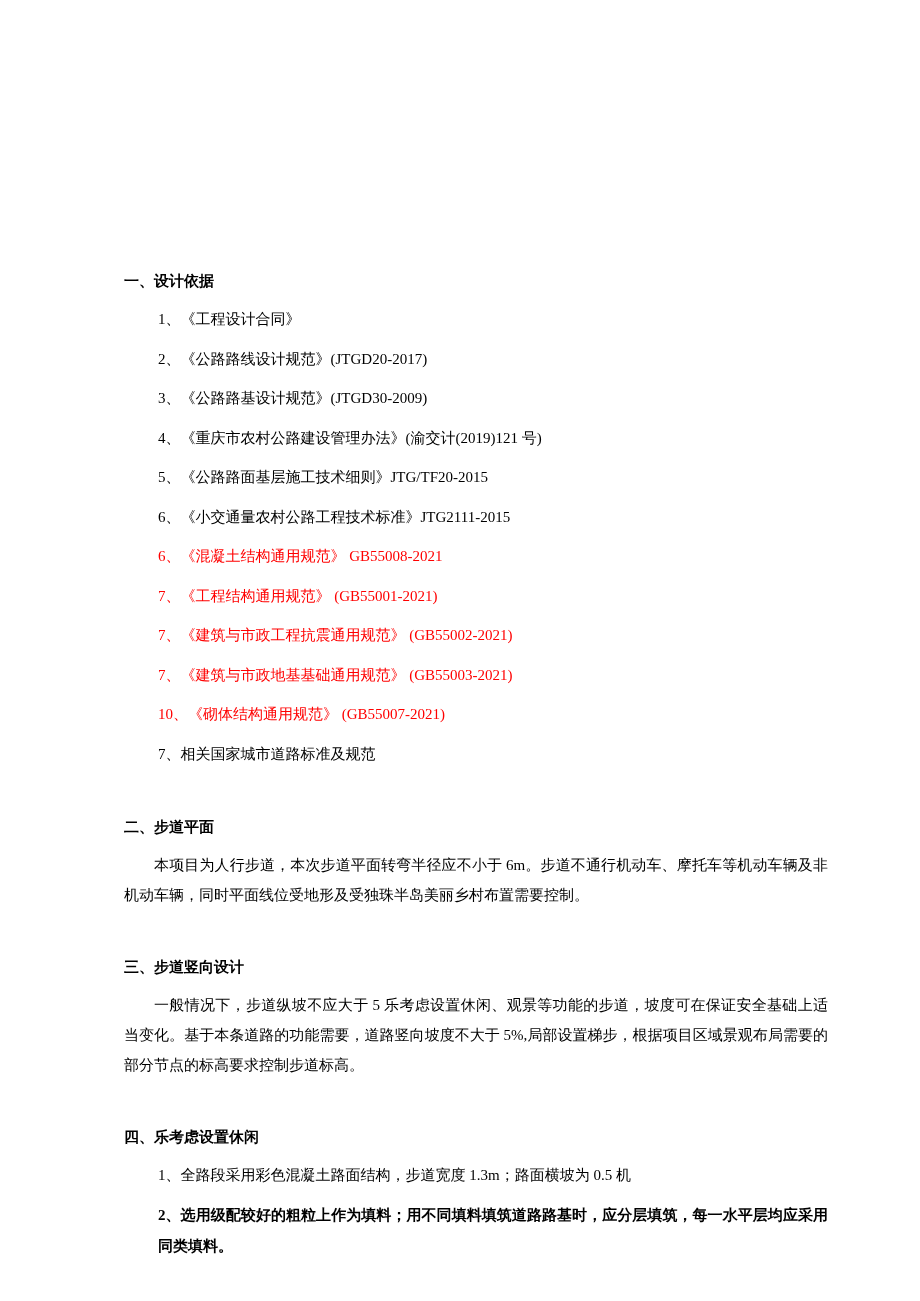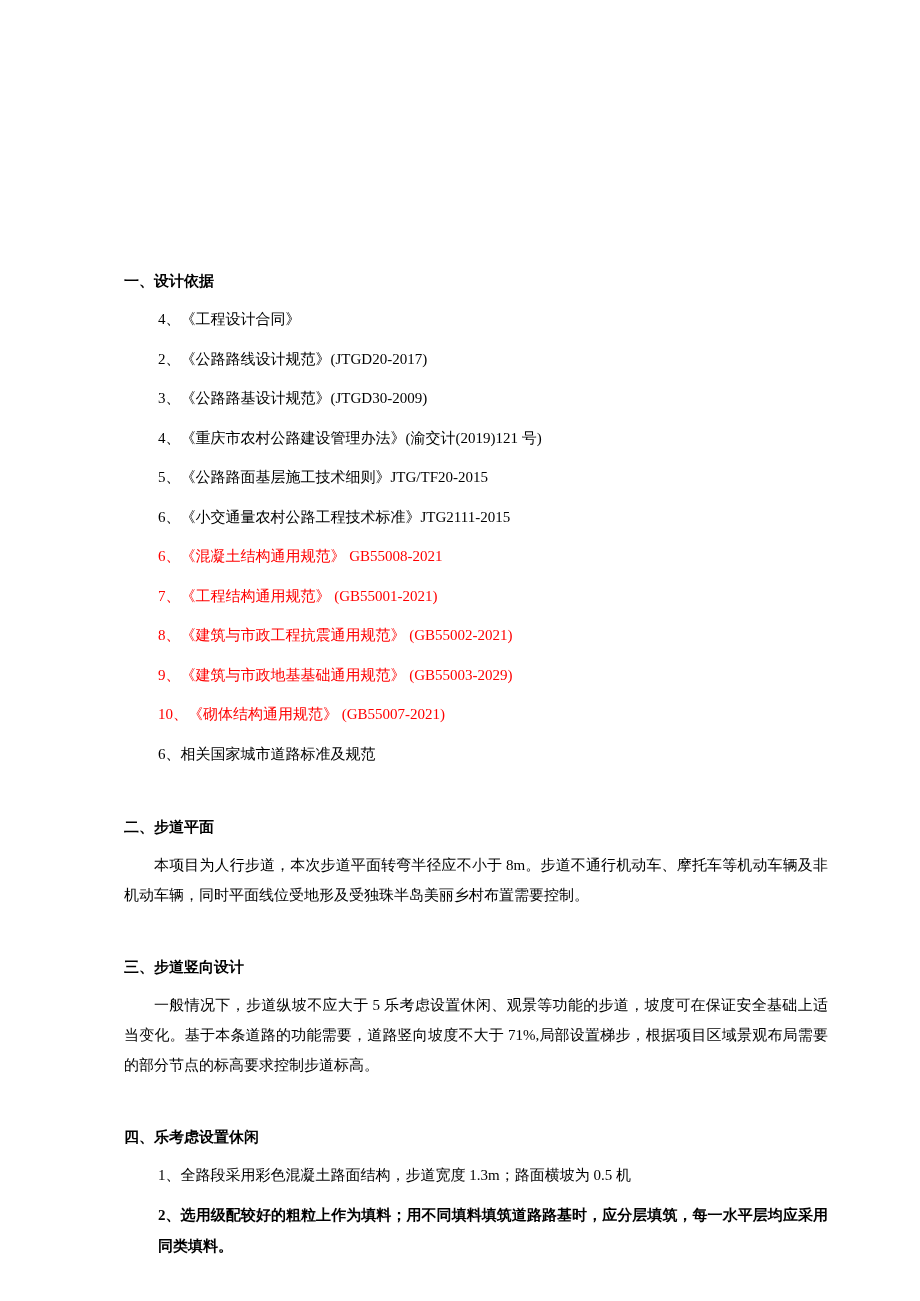--- a/index.html
+++ b/index.html
@@ -40,37 +40,37 @@
       line-height: 2.0;
     }
     .section-gap {
       height: 14px;
     }
   </style>
 </head>
 <body>
 
 <div class="section-heading first">一、设计依据</div>
-<div class="list-item">4、《工程设计合同》</div>
+<div class="list-item">1、《工程设计合同》</div>
 <div class="list-item">2、《公路路线设计规范》(JTGD20-2017)</div>
 <div class="list-item">3、《公路路基设计规范》(JTGD30-2009)</div>
 <div class="list-item">4、《重庆市农村公路建设管理办法》(渝交计(2019)121 号)</div>
 <div class="list-item">5、《公路路面基层施工技术细则》JTG/TF20-2015</div>
 <div class="list-item">6、《小交通量农村公路工程技术标准》JTG2111-2015</div>
 <div class="list-item red">6、《混凝土结构通用规范》    GB55008-2021</div>
 <div class="list-item red">7、《工程结构通用规范》        (GB55001-2021)</div>
-<div class="list-item red">8、《建筑与市政工程抗震通用规范》    (GB55002-2021)</div>
-<div class="list-item red">9、《建筑与市政地基基础通用规范》    (GB55003-2029)</div>
+<div class="list-item red">7、《建筑与市政工程抗震通用规范》    (GB55002-2021)</div>
+<div class="list-item red">7、《建筑与市政地基基础通用规范》    (GB55003-2021)</div>
 <div class="list-item red">10、《砌体结构通用规范》          (GB55007-2021)</div>
-<div class="list-item">6、相关国家城市道路标准及规范</div>
+<div class="list-item">7、相关国家城市道路标准及规范</div>
 
 <div class="section-gap"></div>
 <div class="section-heading">二、步道平面</div>
-<div class="paragraph">本项目为人行步道，本次步道平面转弯半径应不小于 8m。步道不通行机动车、摩托车等机动车辆及非机动车辆，同时平面线位受地形及受独珠半岛美丽乡村布置需要控制。</div>
+<div class="paragraph">本项目为人行步道，本次步道平面转弯半径应不小于 6m。步道不通行机动车、摩托车等机动车辆及非机动车辆，同时平面线位受地形及受独珠半岛美丽乡村布置需要控制。</div>
 
 <div class="section-gap"></div>
 <div class="section-heading">三、步道竖向设计</div>
-<div class="paragraph">一般情况下，步道纵坡不应大于 5 乐考虑设置休闲、观景等功能的步道，坡度可在保证安全基础上适当变化。基于本条道路的功能需要，道路竖向坡度不大于 71%,局部设置梯步，根据项目区域景观布局需要的部分节点的标高要求控制步道标高。</div>
+<div class="paragraph">一般情况下，步道纵坡不应大于 5 乐考虑设置休闲、观景等功能的步道，坡度可在保证安全基础上适当变化。基于本条道路的功能需要，道路竖向坡度不大于 5%,局部设置梯步，根据项目区域景观布局需要的部分节点的标高要求控制步道标高。</div>
 
 <div class="section-gap"></div>
 <div class="section-heading">四、乐考虑设置休闲</div>
 <div class="list-item">1、全路段采用彩色混凝土路面结构，步道宽度 1.3m；路面横坡为 0.5 机</div>
 <div class="list-item" style="text-align:justify;font-weight:bold;">2、选用级配较好的粗粒上作为填料；用不同填料填筑道路路基时，应分层填筑，每一水平层均应采用同类填料。</div>
 
 </body></html>

